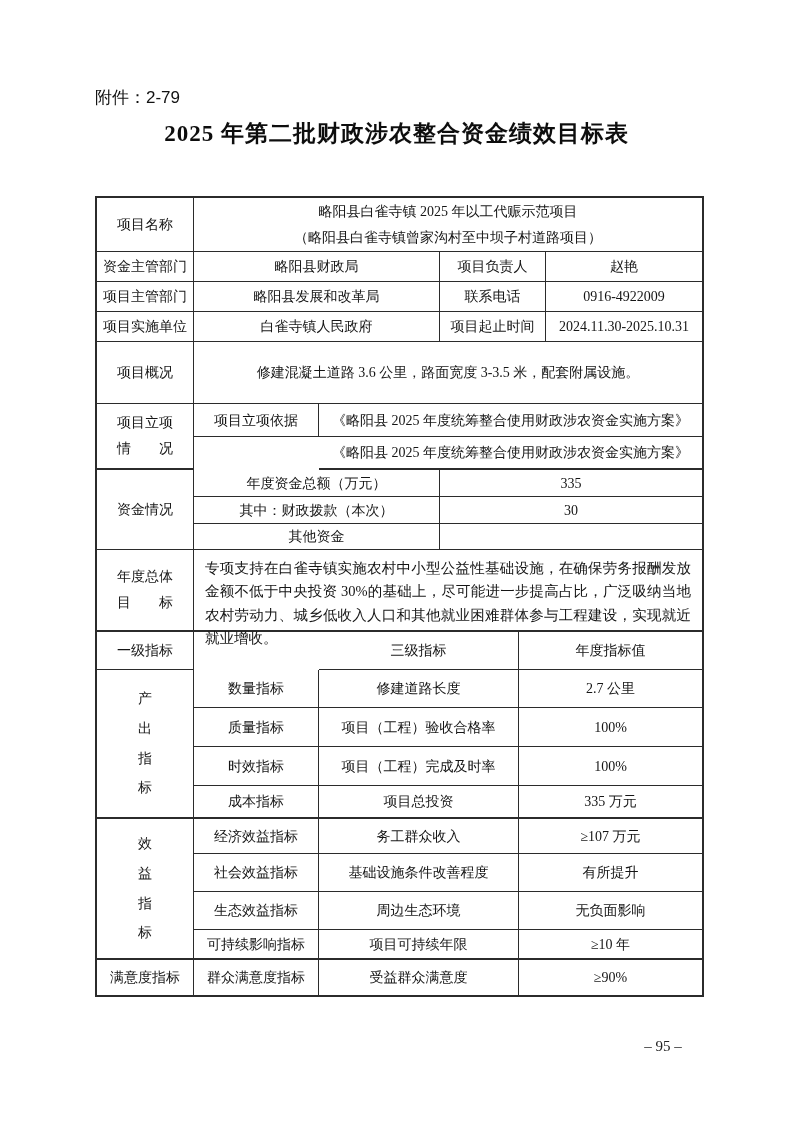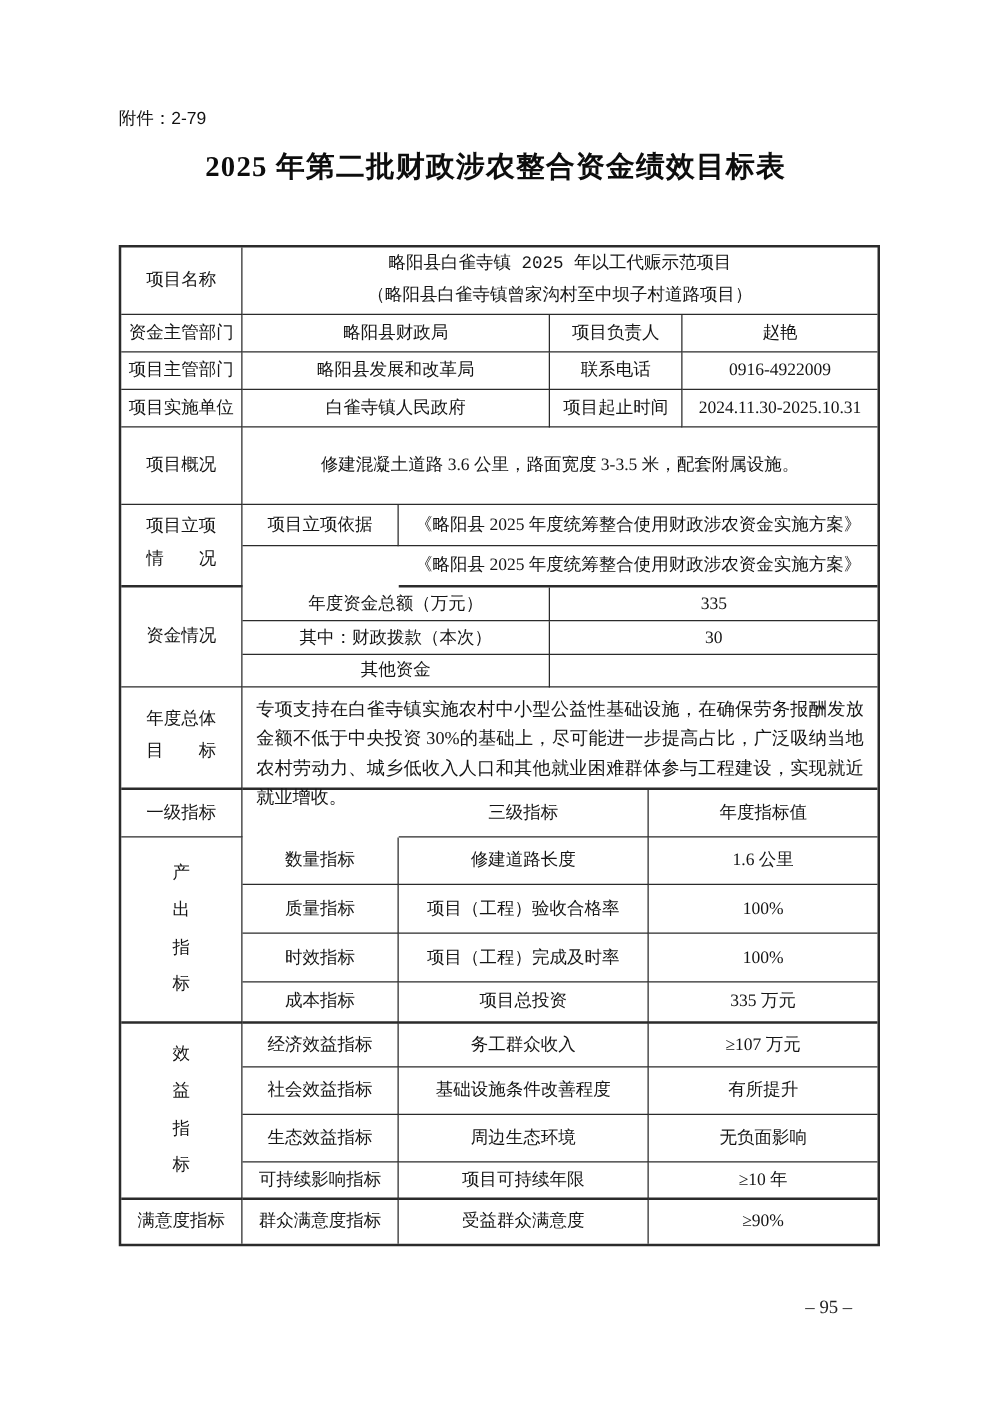--- a/index.html
+++ b/index.html
@@ -3,21 +3,21 @@
 <meta charset="utf-8">
 <style>
   * { margin:0; padding:0; box-sizing:border-box; }
   html,body { background:#ffffff; }
   .page {
     position:relative; width:793px; height:1122px; background:#ffffff;
     font-family:"Liberation Serif","DejaVu Serif",serif; color:#1a1a1a;
     overflow:hidden;
   }
   .attachment {
-    position:absolute; left:95px; top:86px; font-size:14px;
+    position:absolute; left:95px; top:86px; font-size:17px;
     font-family:"Liberation Sans","DejaVu Sans",sans-serif; color:#111;
   }
   .doc-title {
     position:absolute; left:0; right:0; top:118px; text-align:center;
     font-size:23px; font-weight:bold; letter-spacing:1px; color:#0d0d0d;
   }
   .meta-row { position:absolute; left:95px; top:165px; width:605px; height:20px; font-size:15px; }
   .meta-row .proj-no { position:absolute; left:0; top:0; }
   .meta-row .year { position:absolute; left:273px; top:0; }
 
@@ -30,21 +30,21 @@
   }
   .cell {
     border-right:1px solid #2b2b2b; border-bottom:1px solid #2b2b2b;
     display:flex; flex-direction:column; align-items:center; justify-content:center;
     text-align:center; font-size:14px; line-height:1.5; padding:2px 4px;
     color:#151515;
   }
   .cell.no-r { border-right:none; }
   .cell.no-b { border-bottom:none; }
   .cell.thick-b { border-bottom-width:2px; }
-  .cell .ln { line-height:1.85;font-family:Liberation Mono, monospace; }
+  .cell .ln { line-height:1.85; }
   .vstack { white-space:pre-line; line-height:2.12; }
   .goal {
     display:block; text-align:justify; padding:7px 11px 6px 11px;
     font-size:14.5px; line-height:1.62;
   }
   .page-num { position:absolute; left:613px; top:1038px; width:100px; text-align:center; font-size:15px; color:#222; }
 </style>
 </head>
 <body>
 
@@ -105,21 +105,21 @@
     <div class="cell" style="grid-area:12/1/13/2">一级指标</div>
     <div class="cell" style="grid-area:12/3/13/5">三级指标</div>
     <div class="cell no-r" style="grid-area:12/5/13/7">年度指标值</div>
 
     <div class="cell thick-b vstack" style="grid-area:13/1/17/2">产
 出
 指
 标</div>
     <div class="cell" style="grid-area:13/2/14/3">数量指标</div>
     <div class="cell" style="grid-area:13/3/14/5">修建道路长度</div>
-    <div class="cell no-r" style="grid-area:13/5/14/7">1.6 公里</div>
+    <div class="cell no-r" style="grid-area:13/5/14/7">2.7 公里</div>
     <div class="cell" style="grid-area:14/2/15/3">质量指标</div>
     <div class="cell" style="grid-area:14/3/15/5">项目（工程）验收合格率</div>
     <div class="cell no-r" style="grid-area:14/5/15/7">100%</div>
     <div class="cell" style="grid-area:15/3/16/5">项目（工程）完成及时率</div>
     <div class="cell" style="grid-area:15/2/16/3">时效指标</div>
     <div class="cell no-r" style="grid-area:15/5/16/7">100%</div>
     <div class="cell thick-b" style="grid-area:16/2/17/3">成本指标</div>
     <div class="cell thick-b" style="grid-area:16/3/17/5">项目总投资</div>
     <div class="cell no-r thick-b" style="grid-area:16/5/17/7">335 万元</div>
 

